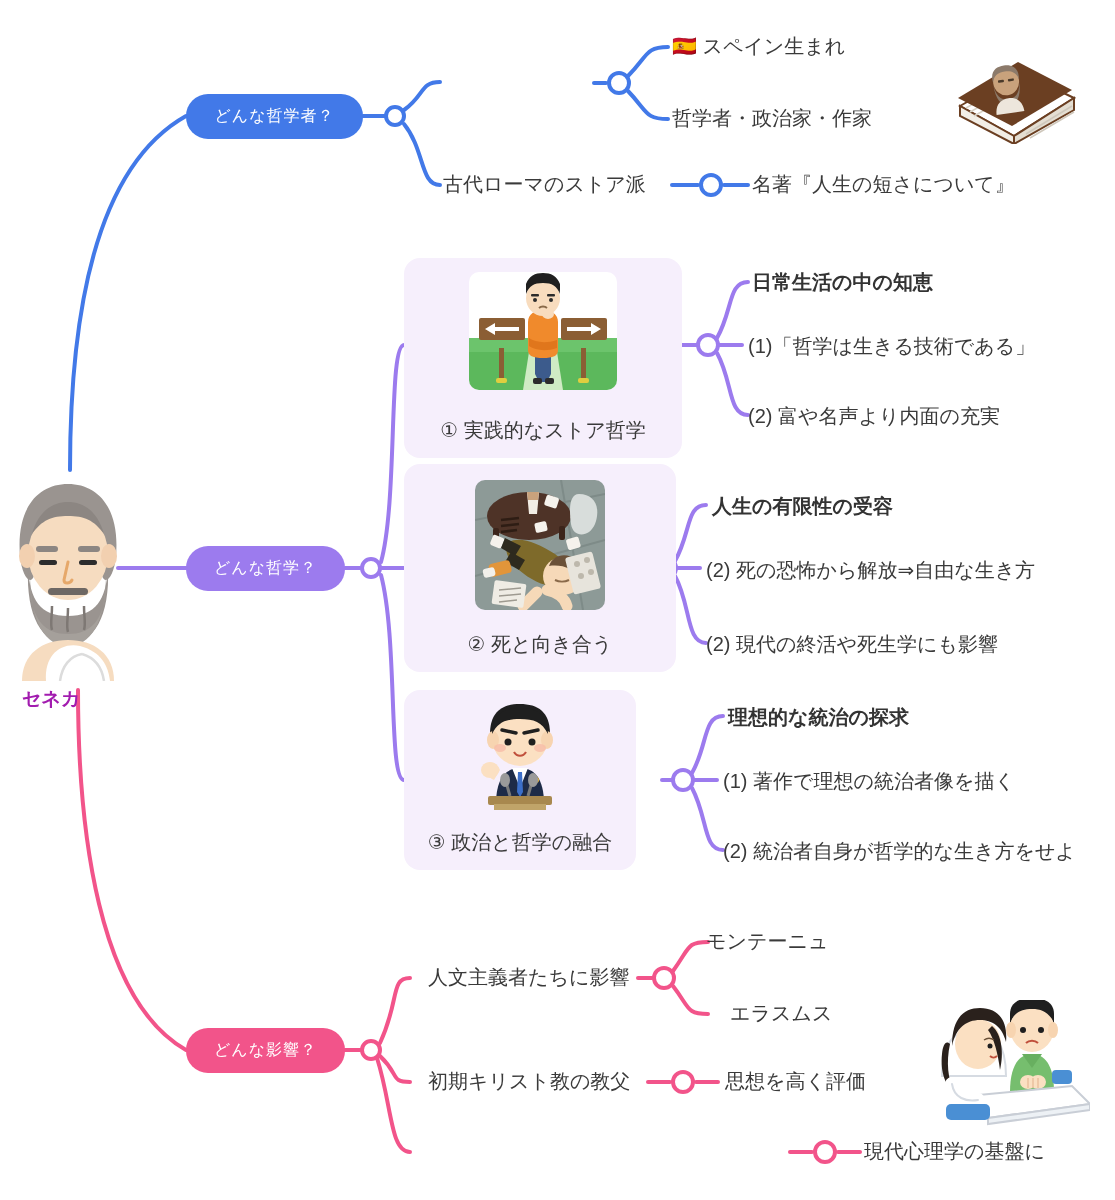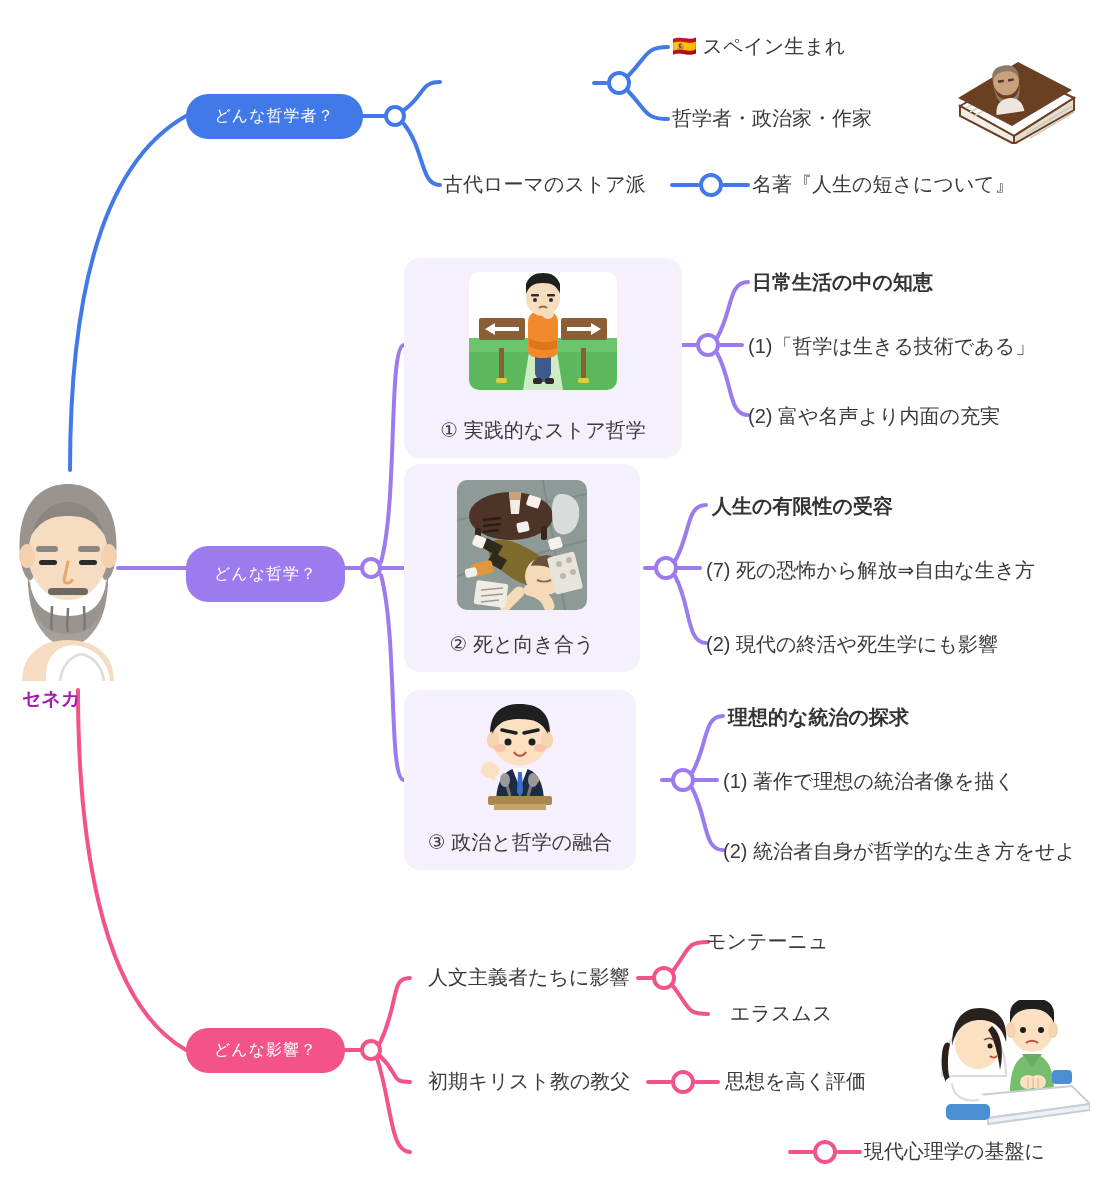--- a/index.html
+++ b/index.html
@@ -175,21 +175,21 @@
       <path d="M14,205 C14,178 34,164 60,164 C86,164 106,178 106,205 Z" fill="#F6DCC0"></path>
       <path d="M38,205 C36,180 52,166 72,170 C94,176 100,190 102,205 Z" fill="#FFFFFF"></path>
       <path d="M52,205 C54,190 62,180 74,178" stroke="#DCDCDC" stroke-width="2.5" fill="none"></path>
       <path d="M74,178 C88,182 94,192 96,205" stroke="#DCDCDC" stroke-width="2.5" fill="none"></path>
     </svg>
   </div>
   <div class="root-label" style="left:22px; top:686px;">セネカ</div>
 
   <div class="pill blue" style="left:186px; top:94px; width:177px; height:45px;">どんな哲学者？</div>
 
-  <div class="pill purple" style="left:186px; top:546px; width:159px; height:56px;">どんな哲学？</div>
+  <div class="pill purple" style="left:186px; top:546px; width:159px; height:45px;">どんな哲学？</div>
 
   <div class="pill pink" style="left:186px; top:1028px; width:159px; height:45px;">どんな影響？</div>
 
 
   <div class="lab" style="left:672px; top:32px;">🇪🇸 スペイン生まれ</div>
 
   <div class="lab" style="left:443px; top:170px;">古代ローマのストア派</div>
 
   <div class="lab" style="left:672px; top:104px;">哲学者・政治家・作家</div>
 
@@ -255,21 +255,21 @@
         <ellipse cx="79" cy="42" rx="6" ry="5" fill="#F8DCBE"></ellipse>
       </svg>
     </div>
     <div class="cap">① 実践的なストア哲学</div>
   </div>
 
   <div class="lab bold" style="left:752px; top:268px;">日常生活の中の知恵</div>
   <div class="lab" style="left:748px; top:332px;">(1)「哲学は生きる技術である」</div>
   <div class="lab" style="left:748px; top:402px;">(2) 富や名声より内面の充実</div>
 
-  <div class="card" style="left:404px; top:464px; width:236px; height:208px;">
+  <div class="card" style="left:404px; top:464px; width:272px; height:208px;">
     <div class="thumb" style="width:130px; height:130px; top:16px;">
       <svg width="130" height="130" viewBox="0 0 130 130">
         <rect width="130" height="130" fill="#8D9A97"></rect>
         <path d="M0,96 L130,60" stroke="#7E8B88" stroke-width="2"></path>
         <path d="M0,40 L130,14" stroke="#7E8B88" stroke-width="2"></path>
         <path d="M86,0 L108,130" stroke="#7E8B88" stroke-width="2"></path>
 
         <ellipse cx="54" cy="36" rx="42" ry="24" fill="#4E3327"></ellipse>
         <rect x="18" y="48" width="6" height="14" rx="2" fill="#3C251B"></rect>
         <rect x="84" y="46" width="6" height="14" rx="2" fill="#3C251B"></rect>
@@ -310,21 +310,21 @@
         <rect x="18" y="102" width="32" height="24" rx="2" fill="#EFECE4" transform="rotate(8 34 114)"></rect>
         <path d="M24,110 L46,108" stroke="#9E9A90" stroke-width="1.5"></path>
         <path d="M24,116 L46,114" stroke="#9E9A90" stroke-width="1.5"></path>
         <path d="M24,122 L42,120" stroke="#9E9A90" stroke-width="1.5"></path>
       </svg>
     </div>
     <div class="cap">② 死と向き合う</div>
   </div>
 
   <div class="lab bold" style="left:712px; top:492px;">人生の有限性の受容</div>
-  <div class="lab" style="left:706px; top:556px;">(7) 死の恐怖から解放⇒自由な生き方</div>
+  <div class="lab" style="left:706px; top:556px;">(2) 死の恐怖から解放⇒自由な生き方</div>
   <div class="lab" style="left:706px; top:630px;">(2) 現代の終活や死生学にも影響</div>
 
   <div class="card" style="left:404px; top:690px; width:232px; height:180px;">
     <div class="thumb" style="width:120px; height:110px; top:10px;">
       <svg width="120" height="110" viewBox="0 0 120 110">
         <rect width="120" height="110" fill="#F6EFFC"></rect>
 
         <path d="M30,34 C30,12 42,4 60,4 C78,4 90,12 90,34 L90,44 L30,44 Z" fill="#1f1f1f"></path>
 
         <ellipse cx="60" cy="38" rx="28" ry="28" fill="#FBE0C2"></ellipse>

